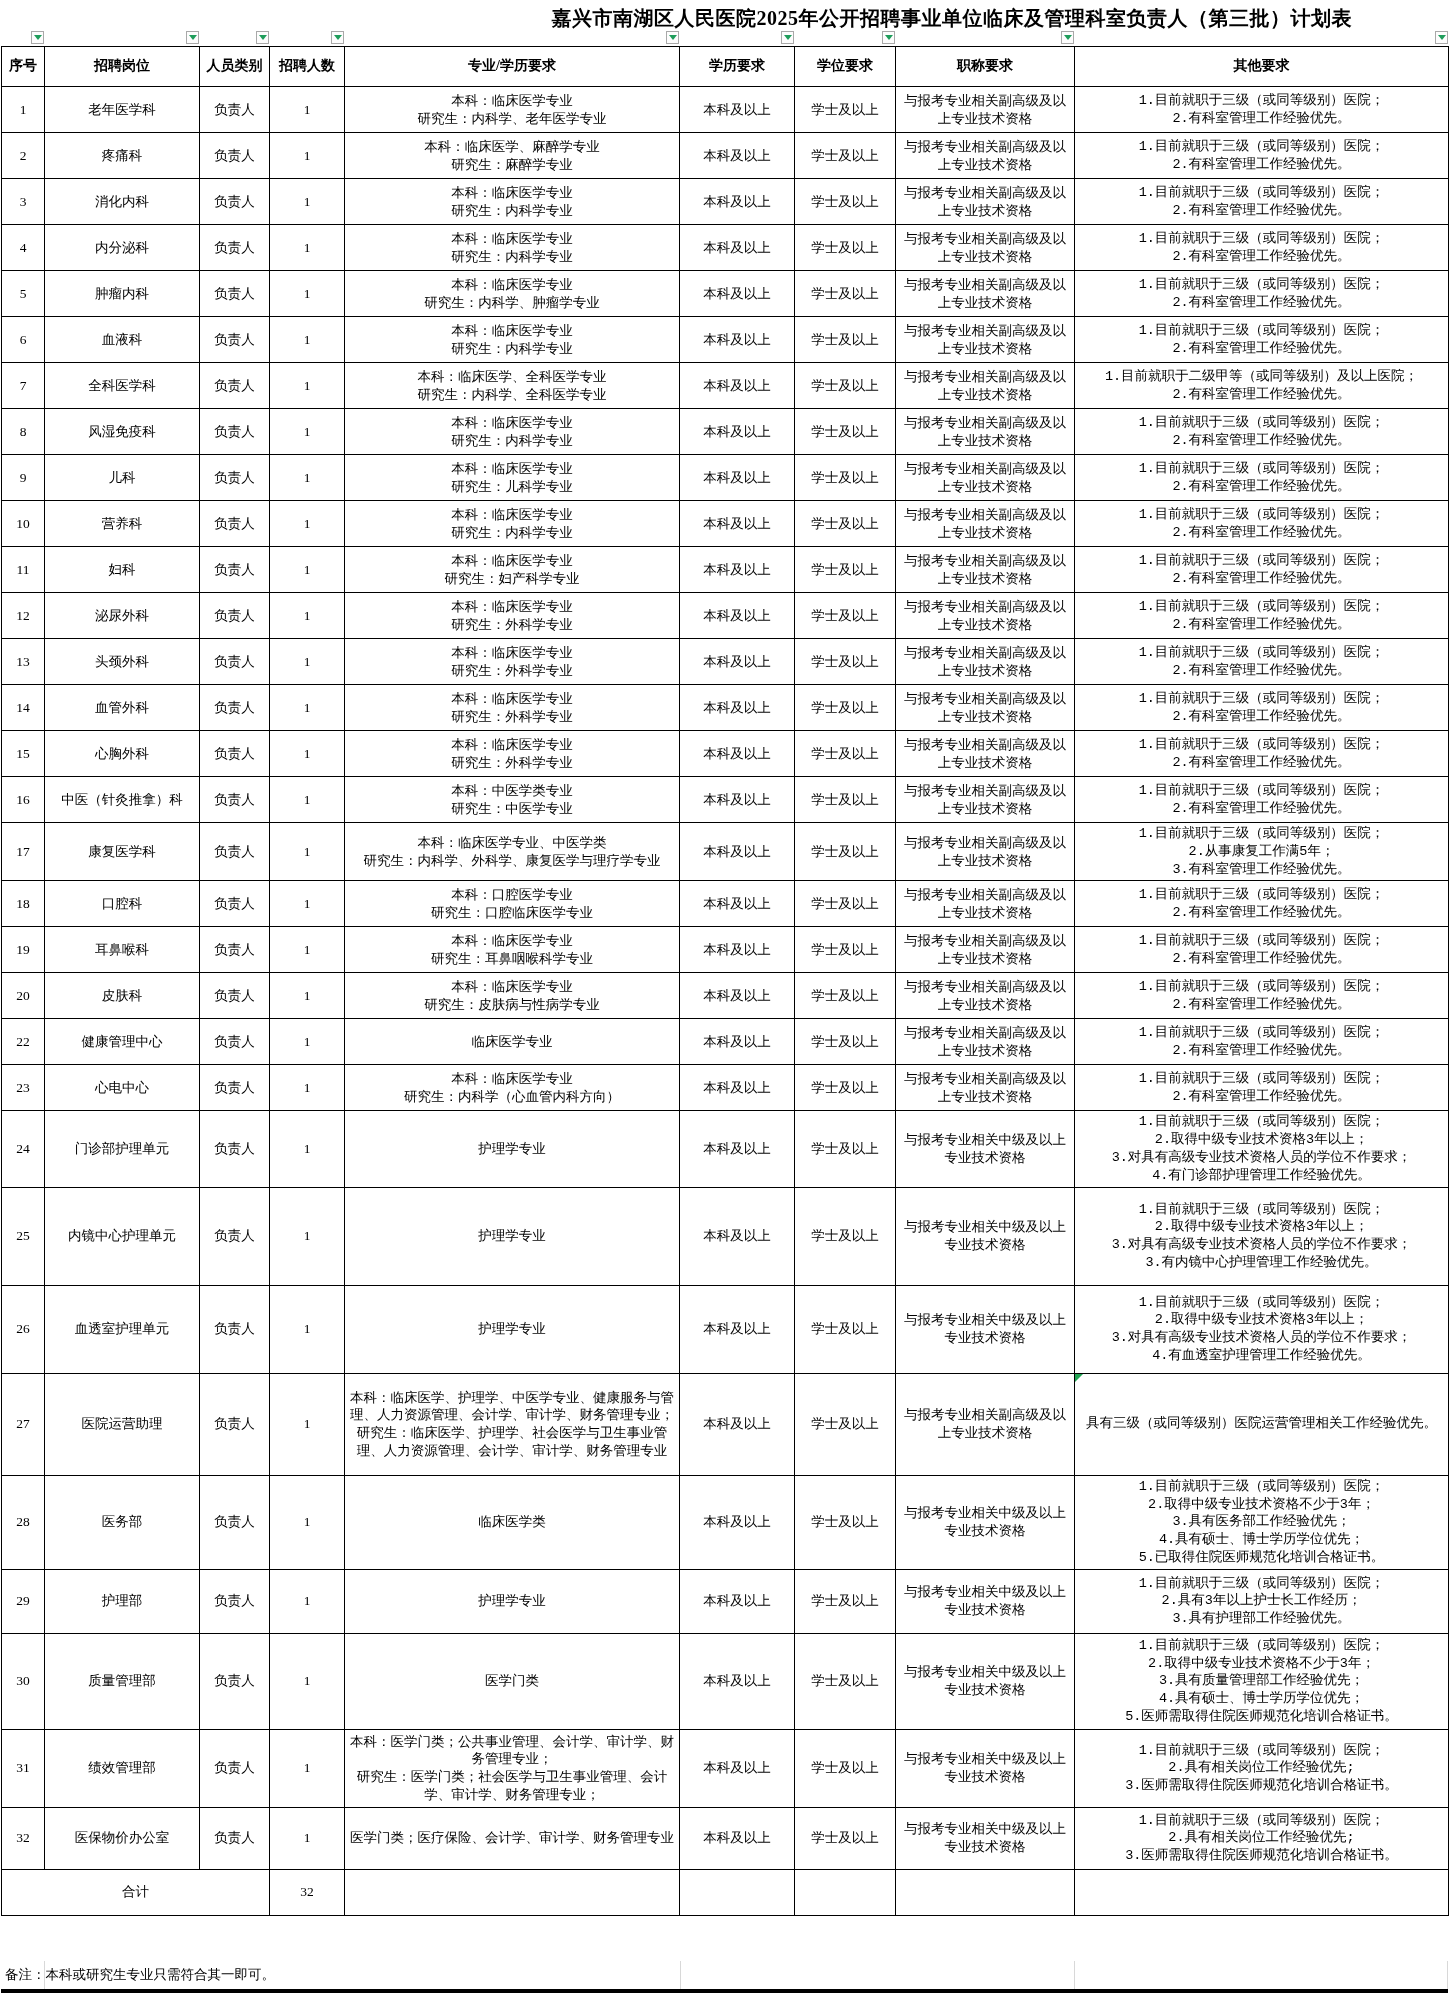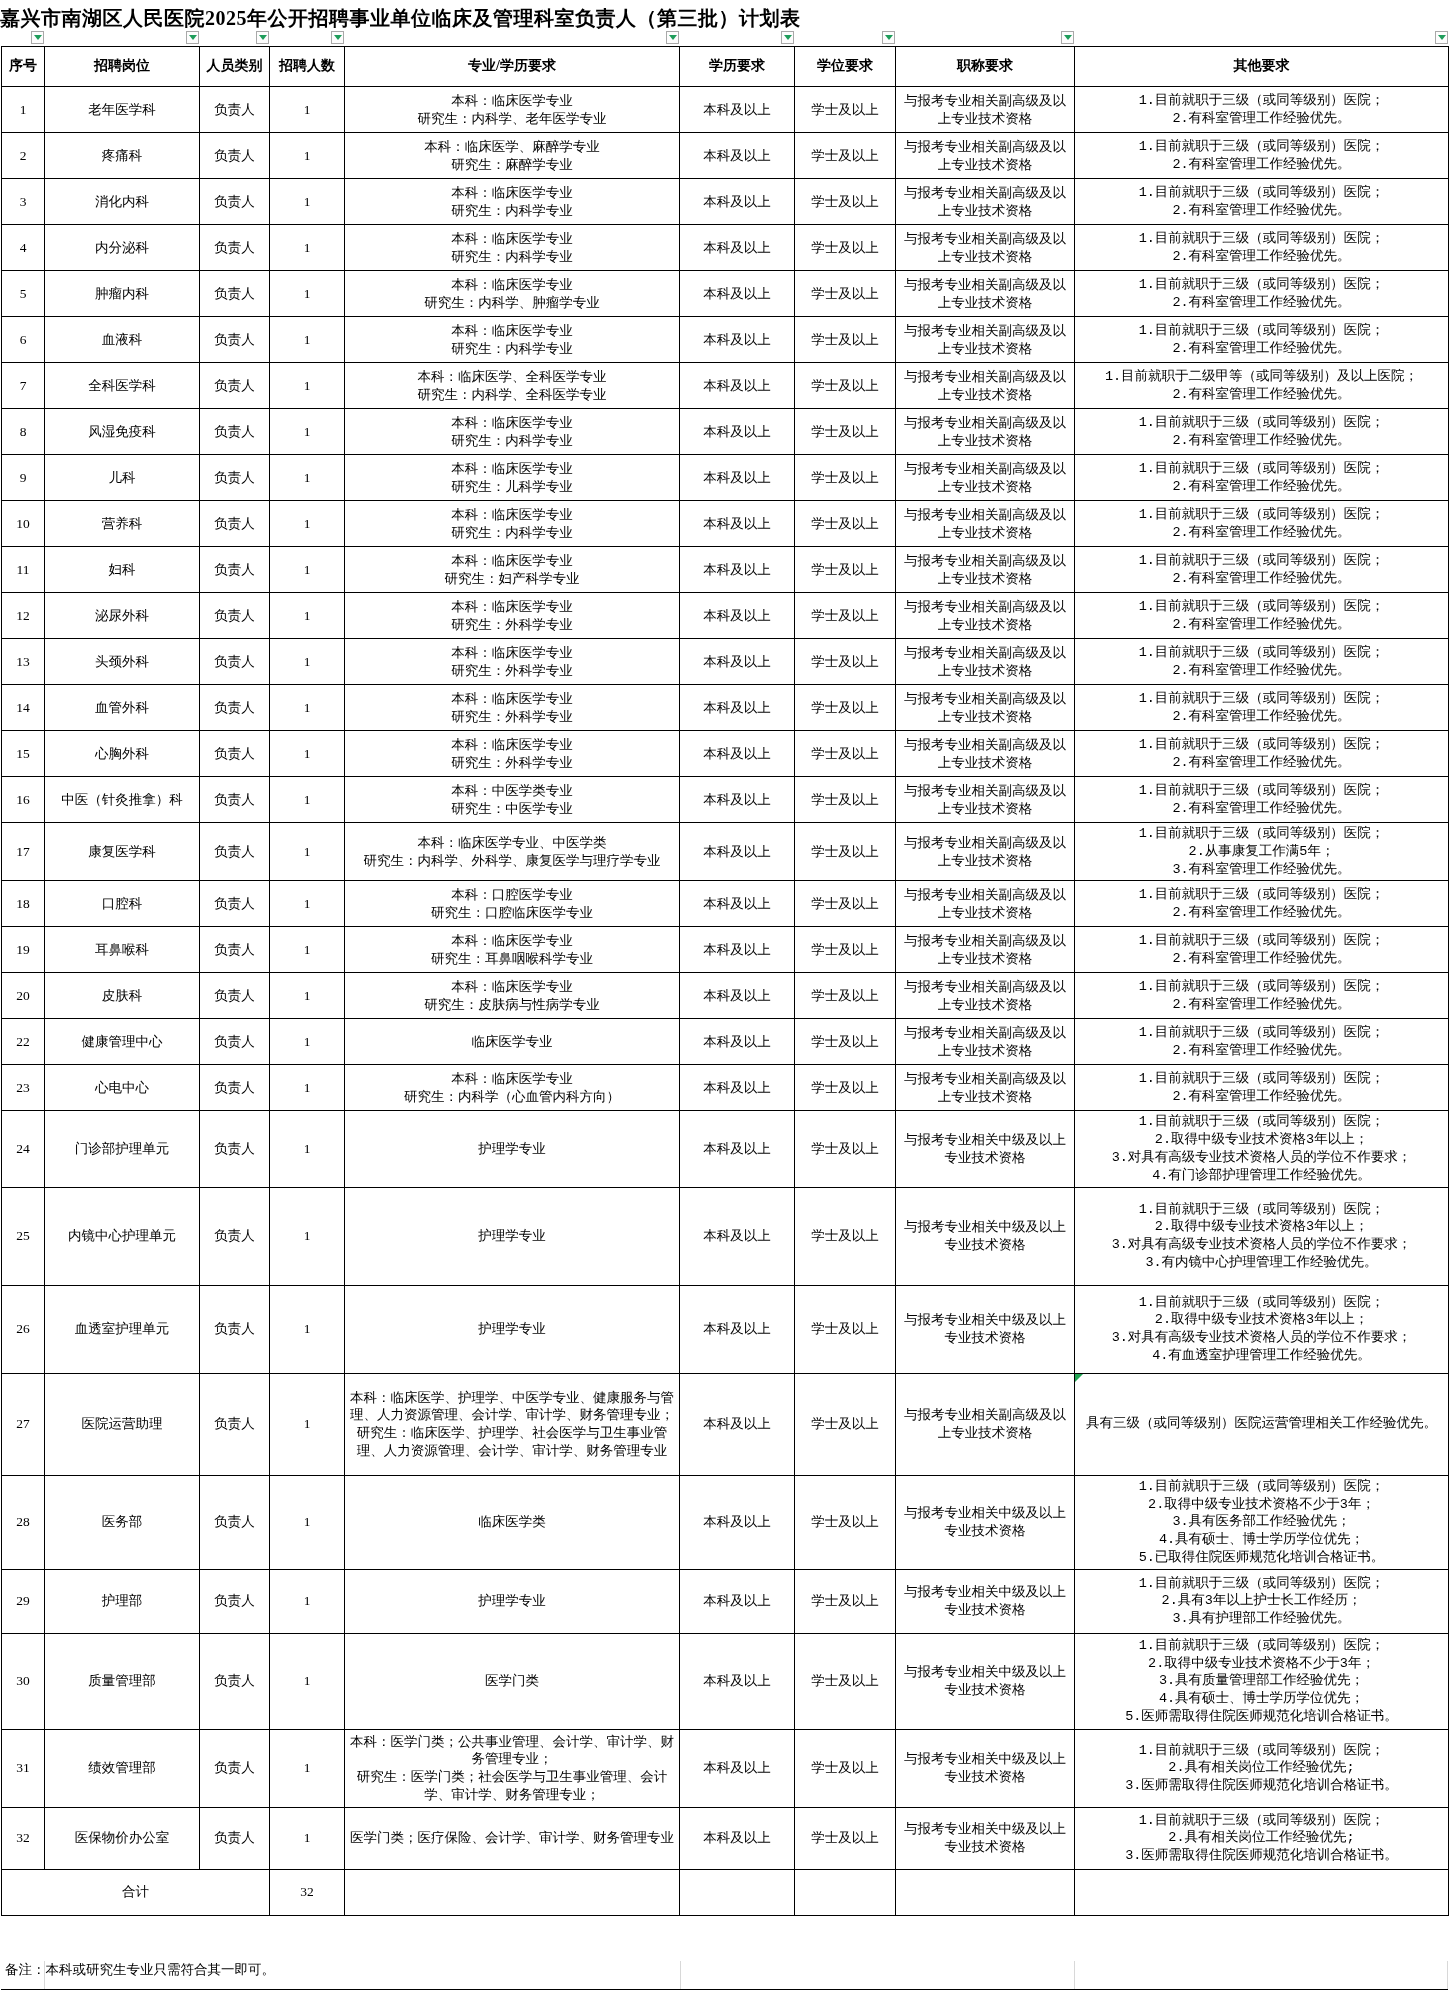--- a/index.html
+++ b/index.html
@@ -6,21 +6,21 @@
   .page{
     position:relative;
     width:1450px;height:2006px;
     background:#ffffff;
     font-family:"Liberation Serif","DejaVu Serif",serif;
     color:#000;
     overflow:hidden;
   }
   .title{
     position:absolute;top:5px;left:0;width:1352px;
-    text-align:left;font-size:20px;font-weight:bold;
+    text-align:right;font-size:20px;font-weight:bold;
     letter-spacing:0.5px;
     white-space:nowrap;
   }
   .filter-btn{
     position:absolute;top:31px;
     width:13px;height:13px;
     background:#fdfdfd;border:1px solid #a9a9a9;
     display:flex;align-items:center;justify-content:center;
     box-sizing:border-box;
   }
@@ -56,22 +56,22 @@
   td.c-major{padding:2px 8px;}
   .corner-flag{
     position:absolute;top:0;left:0;
     width:0;height:0;
     border-top:8px solid #21a453;
     border-right:8px solid transparent;
   }
   .note-row{
     position:relative;
     font-size:13.5px;
-    border-bottom:1px solid #000000;
-    display:flex;align-items:flex-start;
+    border-bottom:4px solid #000000;
+    display:flex;align-items:center;
   }
   .note-row .vline{
     position:absolute;top:0;bottom:0;width:1px;background:#d8d8d8;
   }
   .note-text{padding-left:4px;}
   .wrap-below-table{position:absolute;left:1px;width:1447px;}
 </style>
 </head>
 <body>
 

